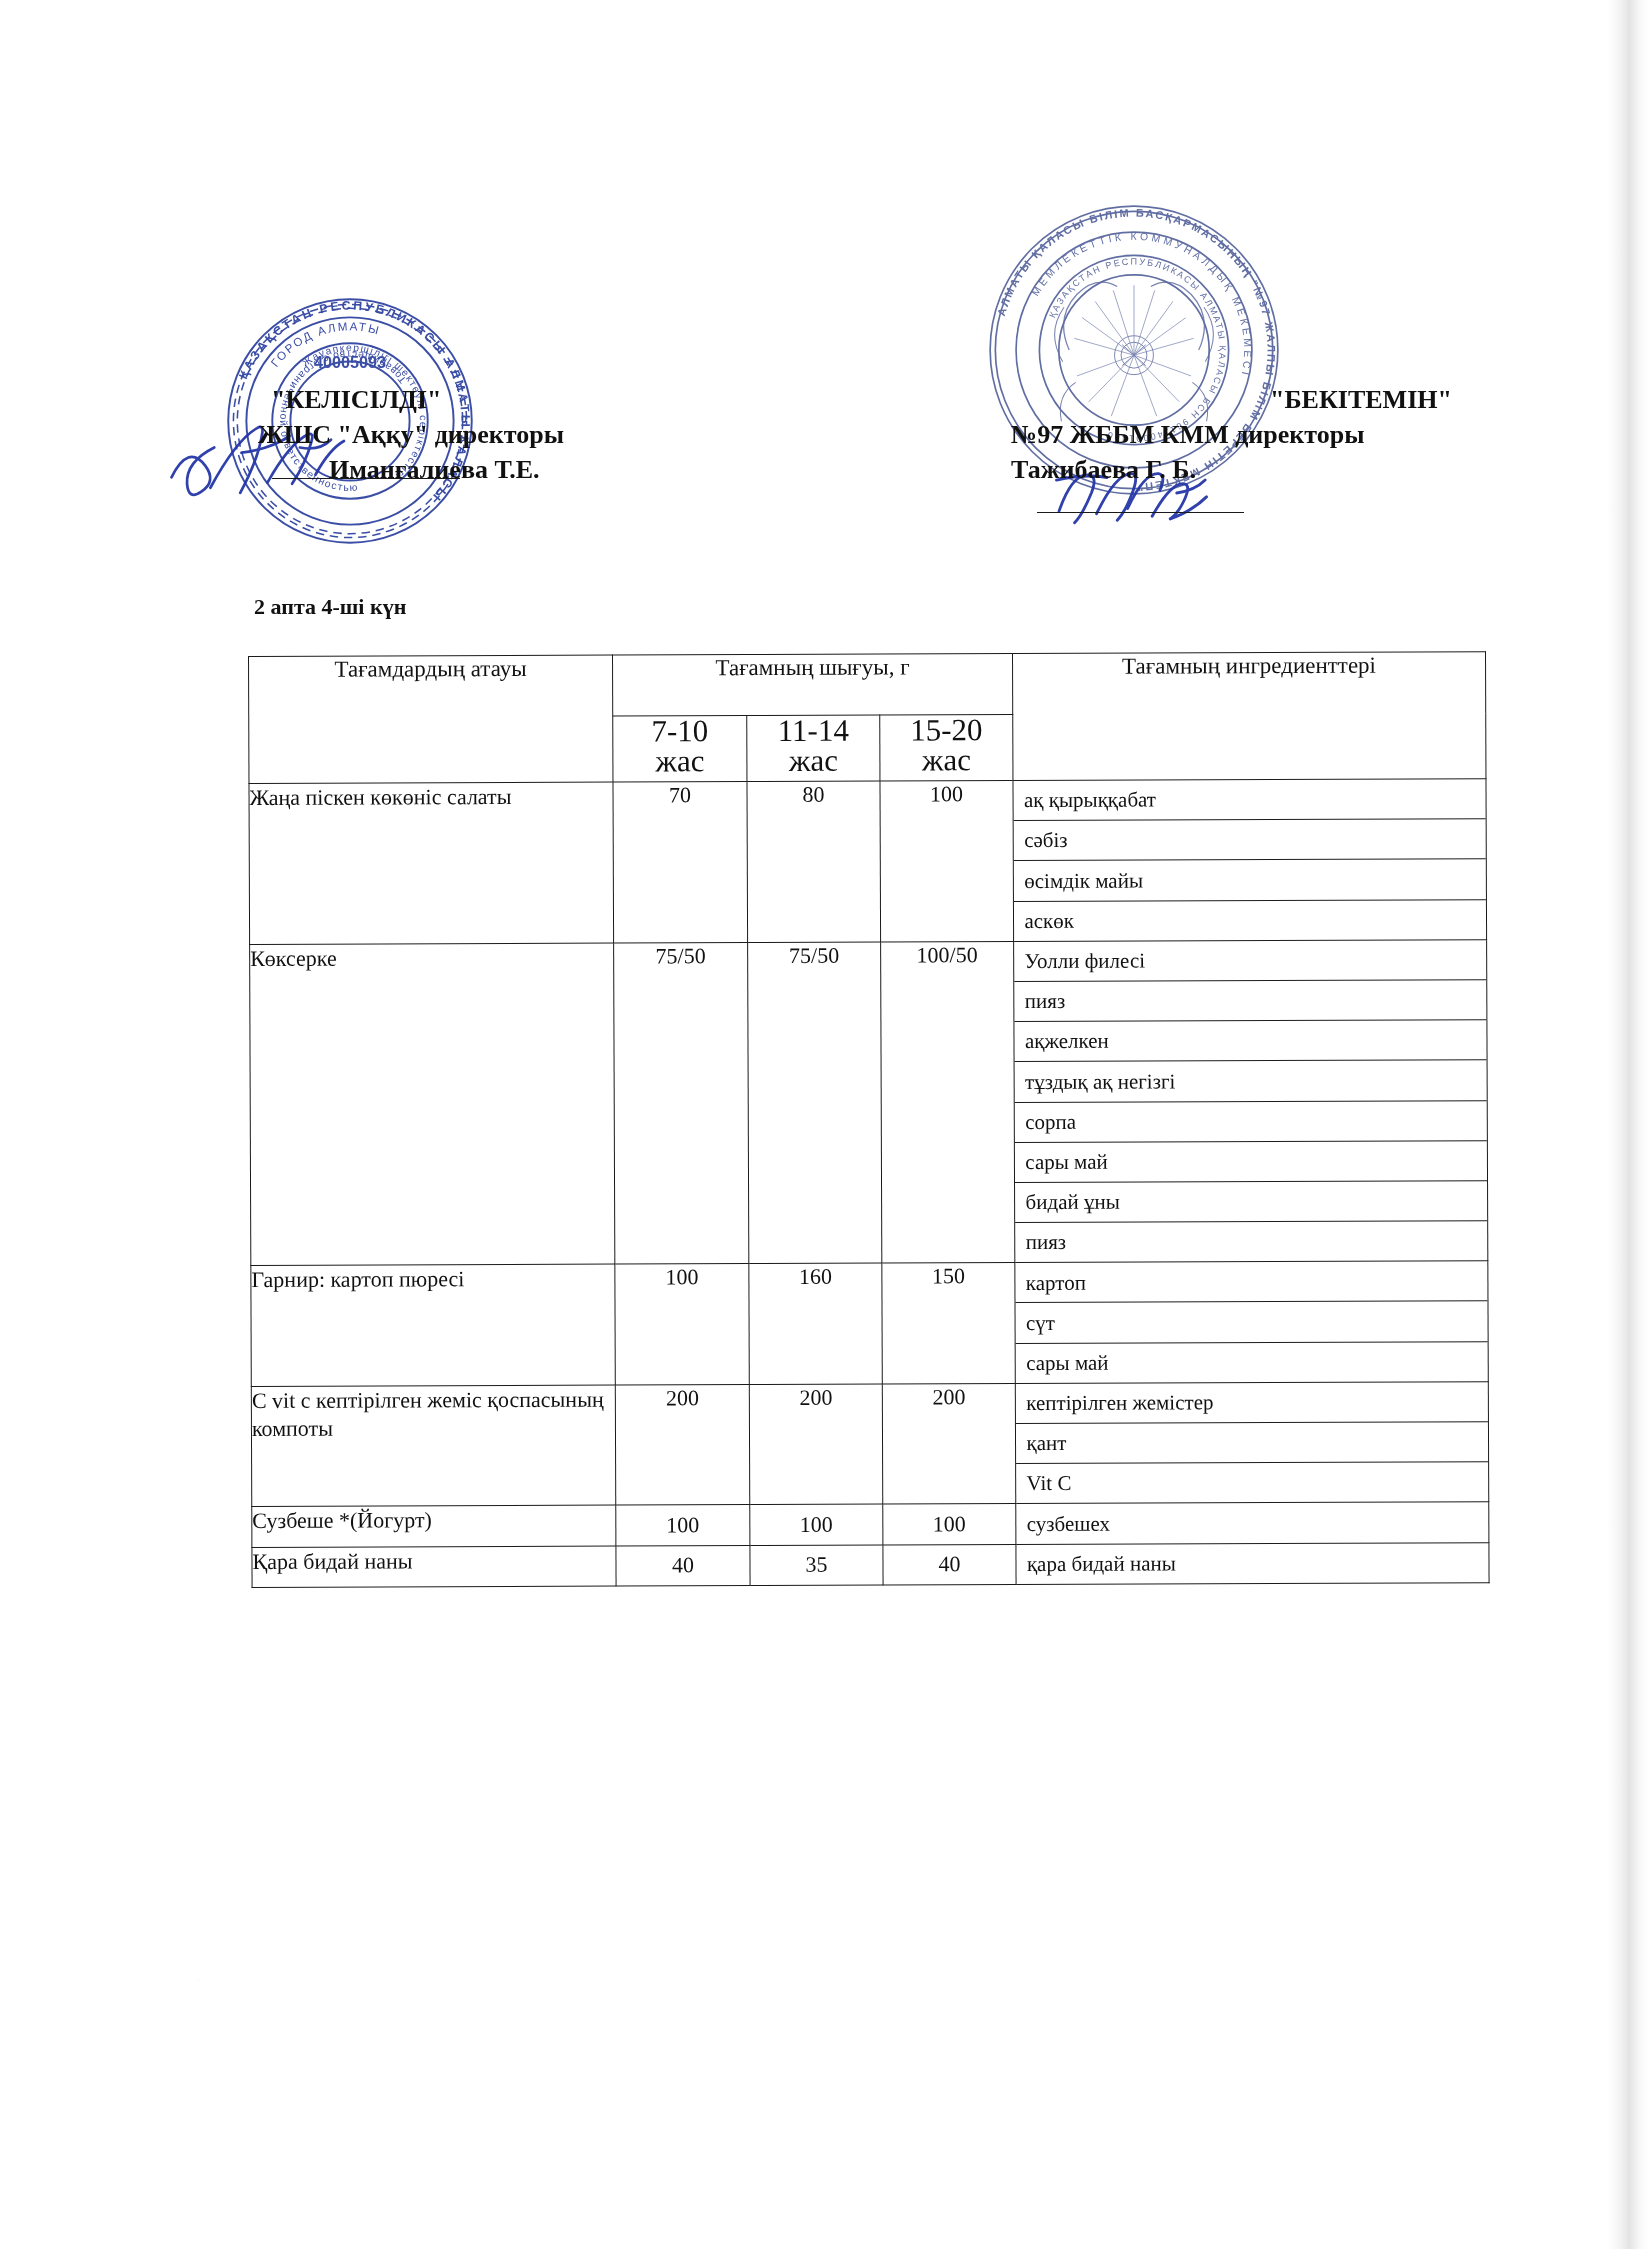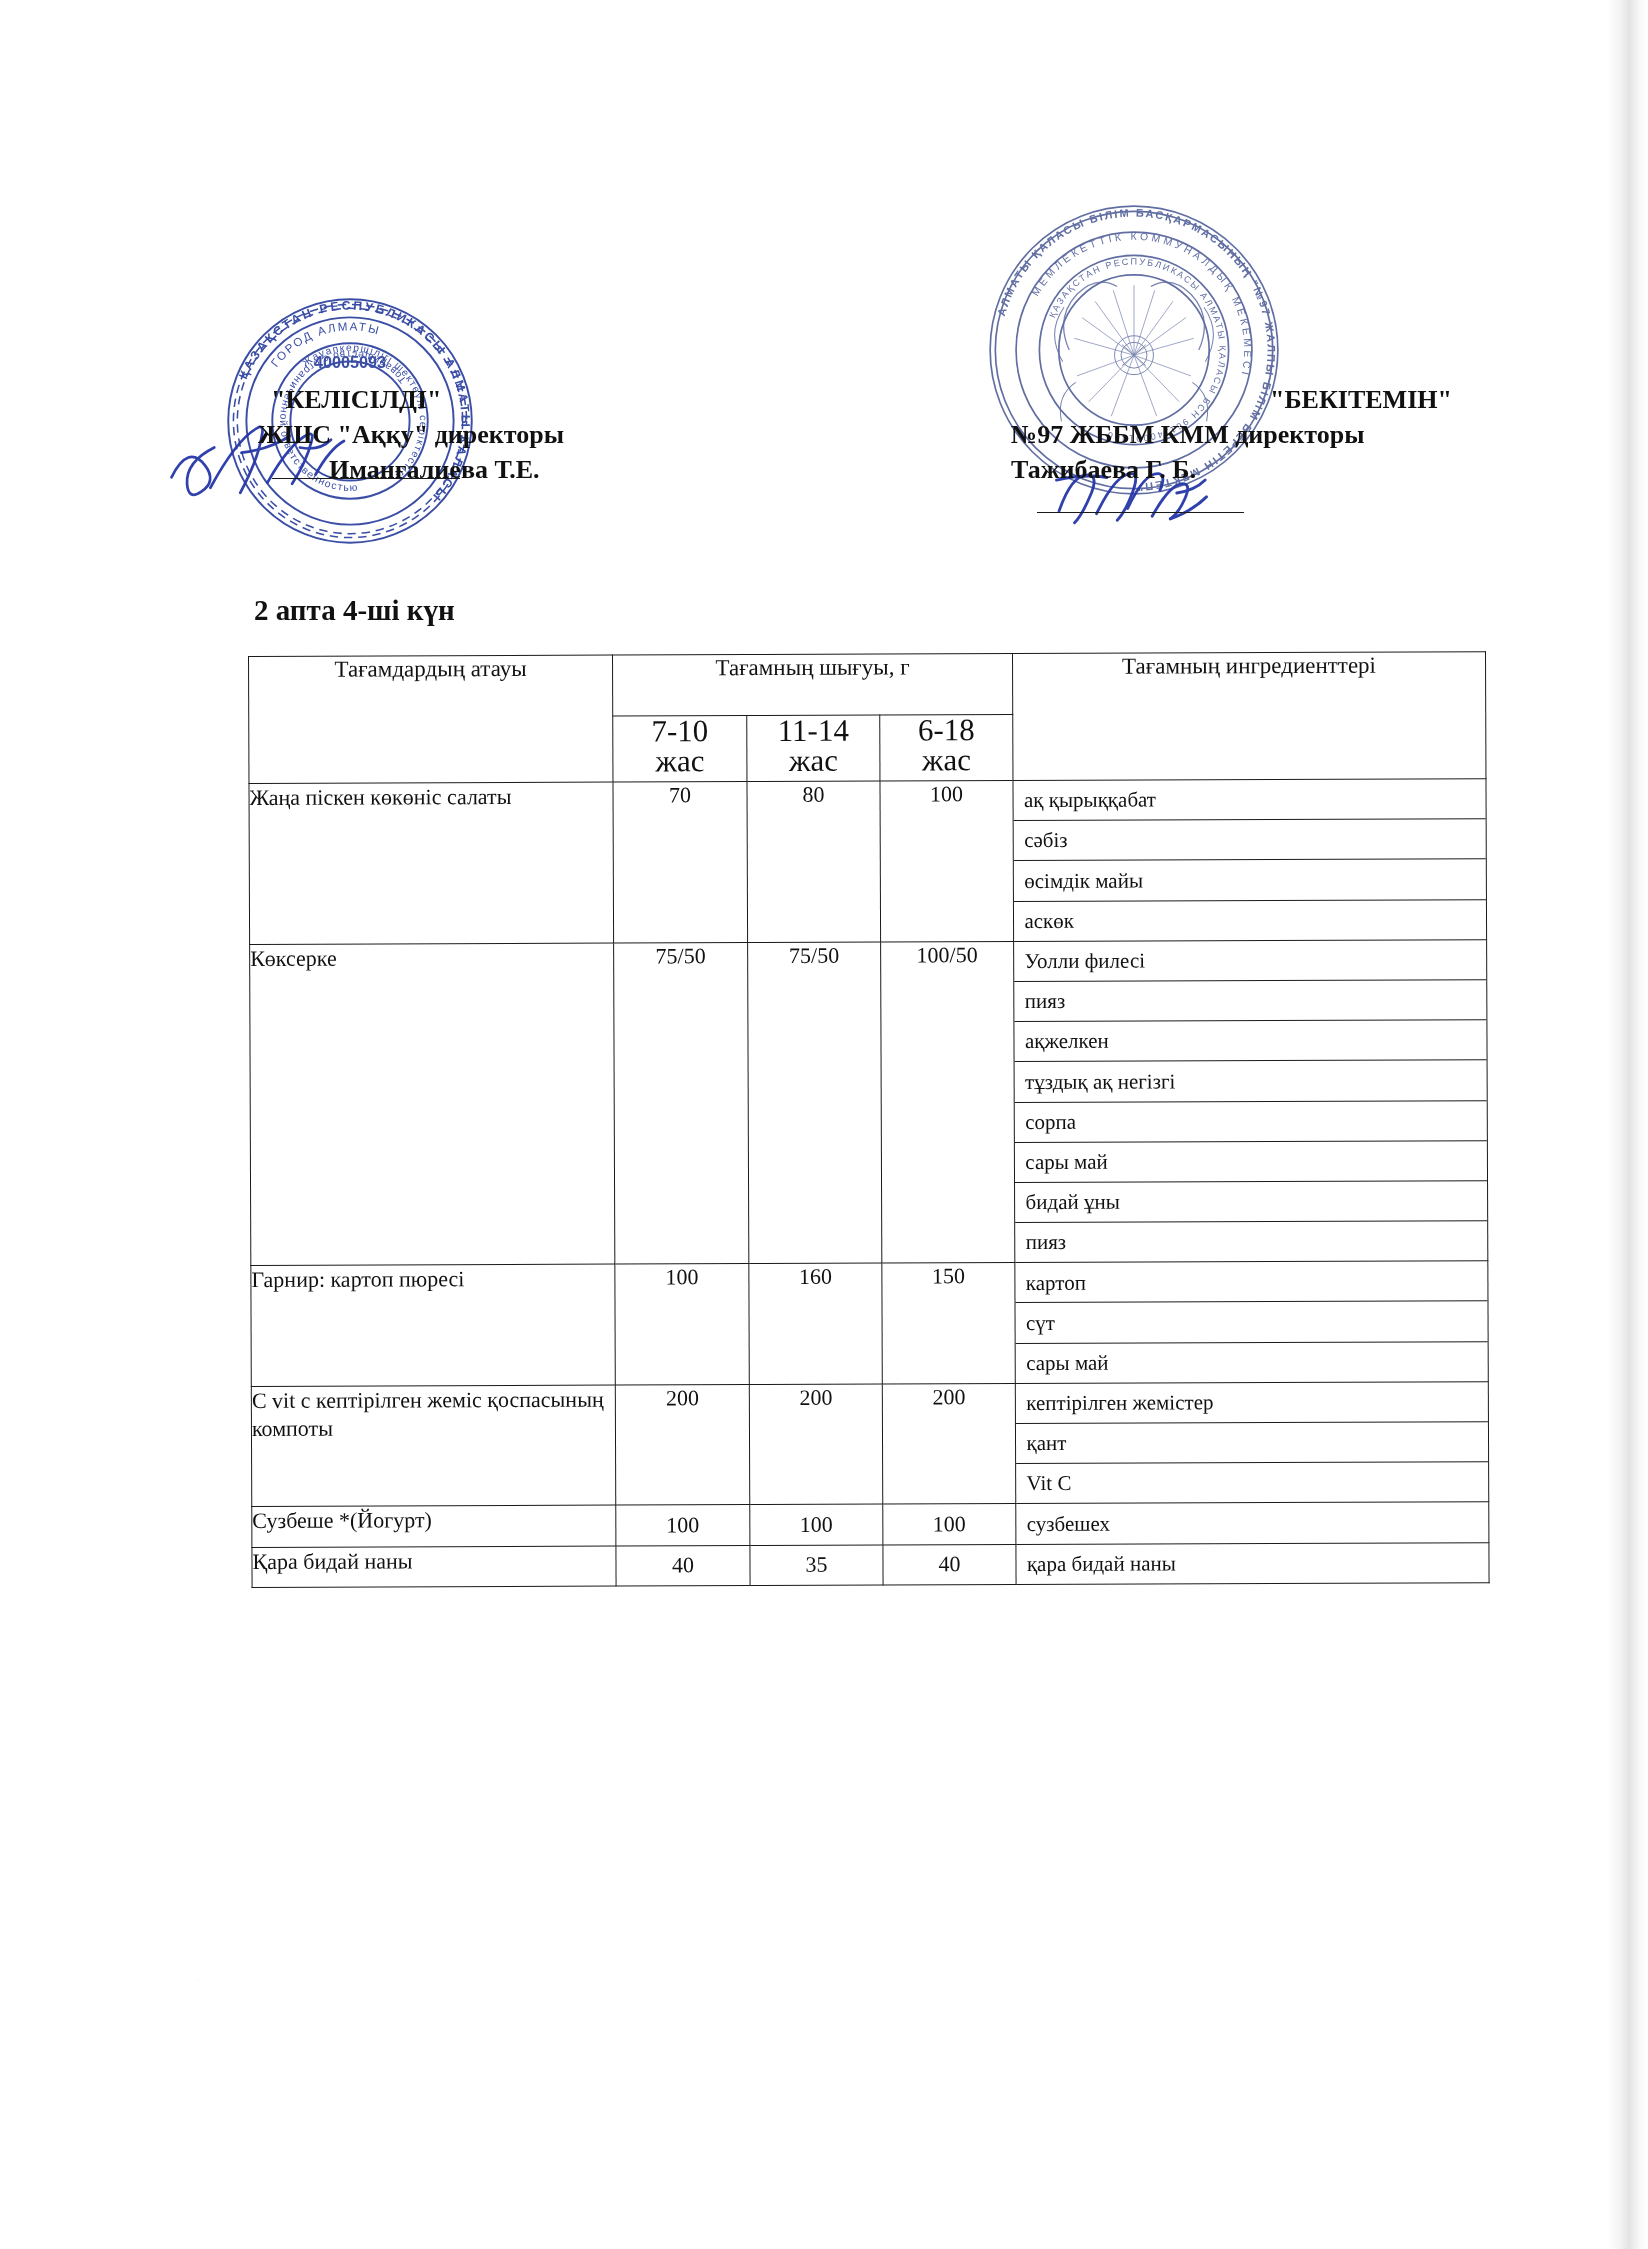--- a/index.html
+++ b/index.html
@@ -37,21 +37,21 @@
   .hdr-right .r3{}
 
   .sigline{
     position:absolute;border-bottom:1.6px solid #1a1a1a;
   }
   .sigline.left{left:272px;top:478px;width:188px;}
   .sigline.right{left:1037px;top:512px;width:207px;}
 
   .daylabel{
     position:absolute;left:254px;top:594px;
-    font-size:29px;font-weight:bold;white-space:nowrap;
+    font-size:22px;font-weight:bold;white-space:nowrap;
   }
 
   
   .stamp{position:absolute;pointer-events:none;}
   .stamp svg{display:block;}
   .stamp-left{left:214px;top:285px;opacity:.92;}
   .stamp-right{left:972px;top:188px;opacity:.80;}
   .sign-scribble{position:absolute;pointer-events:none;}
   .sign-left{left:165px;top:415px;opacity:.95;}
   .sign-right{left:1050px;top:454px;opacity:.95;}
@@ -267,21 +267,21 @@
       <tr>
         <th class="h-age">
           <span>7-10</span><br>
           <span>жас</span>
         </th>
         <th class="h-age">
           <span>11-14</span><br>
           <span>жас</span>
         </th>
         <th class="h-age">
-          <span>6-18</span><br>
+          <span>15-20</span><br>
           <span>жас</span>
         </th>
       </tr>
     </thead>
     <tbody>
 
       <tr>
         <td class="dish">Жаңа піскен көкөніс салаты</td>
         <td class="num">70</td>
         <td class="num">80</td>

